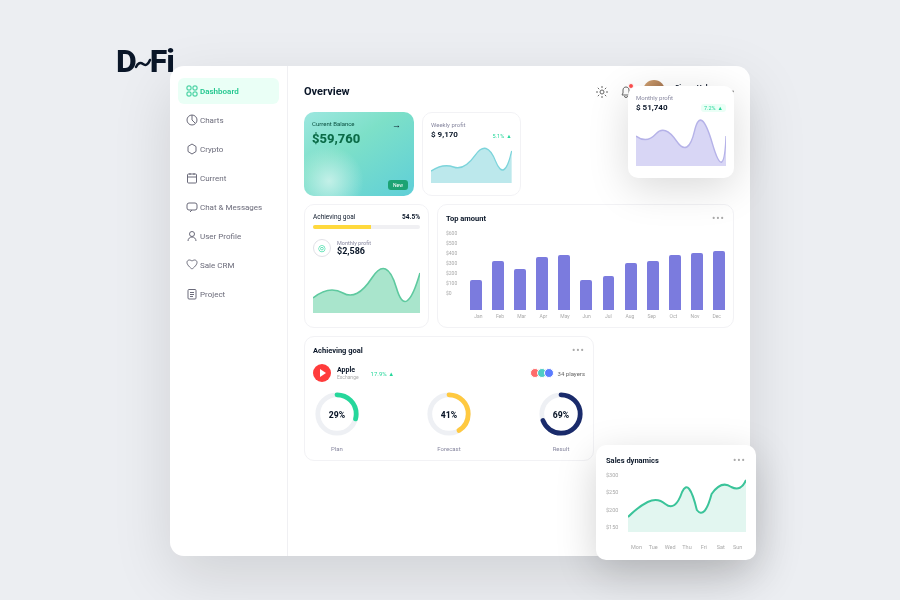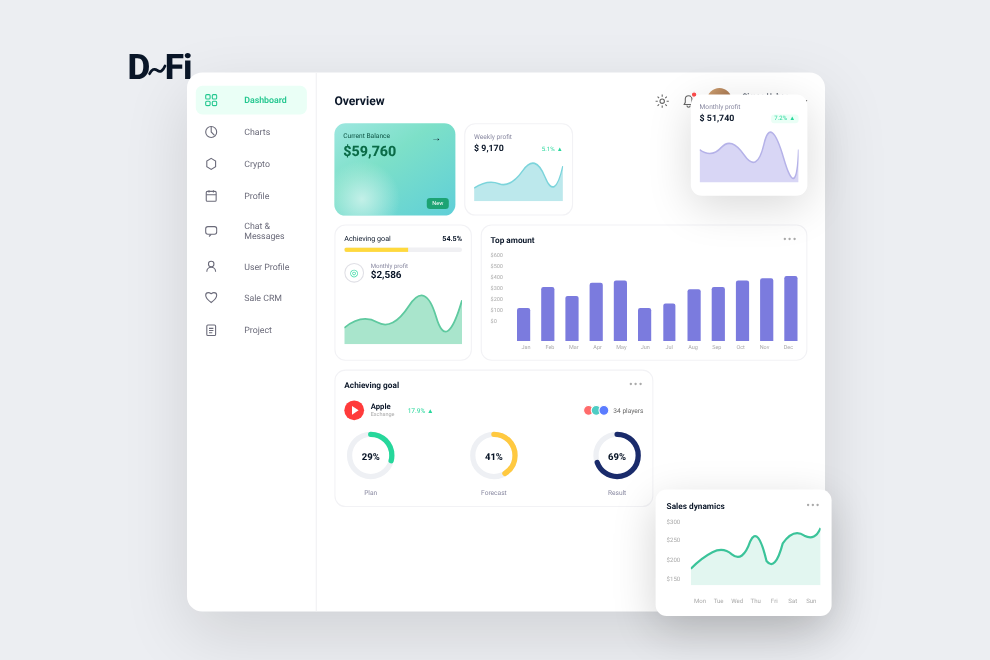--- a/index.html
+++ b/index.html
@@ -2,21 +2,21 @@
 <html><head>
 <meta charset="utf-8">
 <style>
 *{box-sizing:border-box;margin:0;padding:0;font-family:-apple-system,BlinkMacSystemFont,"Segoe UI",Roboto,sans-serif}
 body{background:#eceef2;width:900px;height:600px;overflow:hidden;position:relative}
 .logo{position:absolute;top:42px;left:116px;font-size:32px;font-weight:800;color:#0a1628;letter-spacing:-1px}
 .logo svg{display:inline-block;vertical-align:middle}
 .app{position:absolute;top:66px;left:170px;width:580px;height:490px;background:#fff;border-radius:14px;box-shadow:0 20px 60px rgba(0,0,0,.12);display:flex;overflow:hidden}
 .sidebar{width:118px;border-right:1px solid #f0f0f3;padding:12px 0;display:flex;flex-direction:column}
 .nav{flex:1;padding:0 8px}
-.nav-item{display:flex;align-items:center;gap:24px;padding:7px 8px;font-size:8px;color:#6b6b7a;border-radius:6px;margin-bottom:3px;cursor:pointer}
+.nav-item{display:flex;align-items:center;gap:2px;padding:7px 8px;font-size:8px;color:#6b6b7a;border-radius:6px;margin-bottom:3px;cursor:pointer}
 .nav-item.active{background:#eafff6;color:#23c78f;font-weight:600}
 .nav-icon{width:12px;height:12px;display:flex;align-items:center;justify-content:center;flex-shrink:0}
 .sidebar-bottom{padding:10px 12px;border-top:1px solid #f0f0f3}
 .pdf-title{font-size:7.5px;font-weight:700;color:#0a1628}
 .pdf-sub{font-size:6px;color:#aaa;margin-top:2px}
 .dl-btn{display:block;margin-top:6px;padding:5px;background:#26d79b;color:#fff;font-size:7px;border-radius:5px;text-align:center;cursor:pointer}
 .dark{display:flex;align-items:center;justify-content:space-between;margin-top:12px;font-size:7.5px;color:#0a1628}
 .toggle{width:20px;height:11px;background:#e0e0e6;border-radius:6px;position:relative}
 .toggle::after{content:"";position:absolute;width:8px;height:8px;background:#fff;border-radius:50%;top:1.5px;left:2px}
 .main{flex:1;padding:14px 16px;overflow:hidden}
@@ -123,21 +123,21 @@
           </span>
           <span>Crypto</span>
         </div>
       <div class="nav-item">
           <span class="nav-icon">
             <svg width="12" height="12" viewBox="0 0 12 12">
               <rect x="1.5" y="2" width="9" height="9" rx="1" fill="none" stroke="currentColor"></rect>
               <path d="M1.5 5h9M4 1v2M8 1v2" stroke="currentColor"></path>
             </svg>
           </span>
-          <span>Profile</span>
+          <span>Current</span>
         </div>
       <div class="nav-item">
           <span class="nav-icon">
             <svg width="12" height="12" viewBox="0 0 12 12">
               <rect x="1" y="2" width="10" height="7" rx="2" fill="none" stroke="currentColor"></rect>
               <path d="M4 11l2-2" stroke="currentColor"></path>
             </svg>
           </span>
           <span>Chat &amp; Messages</span>
         </div>

